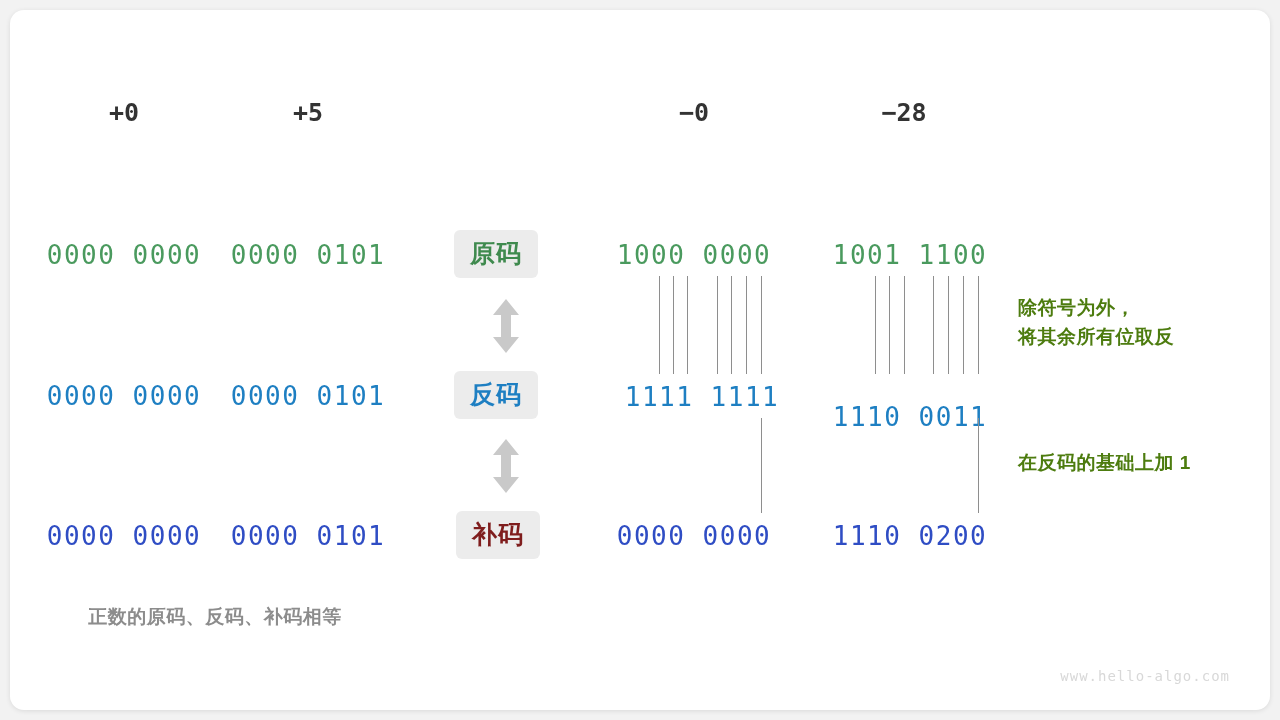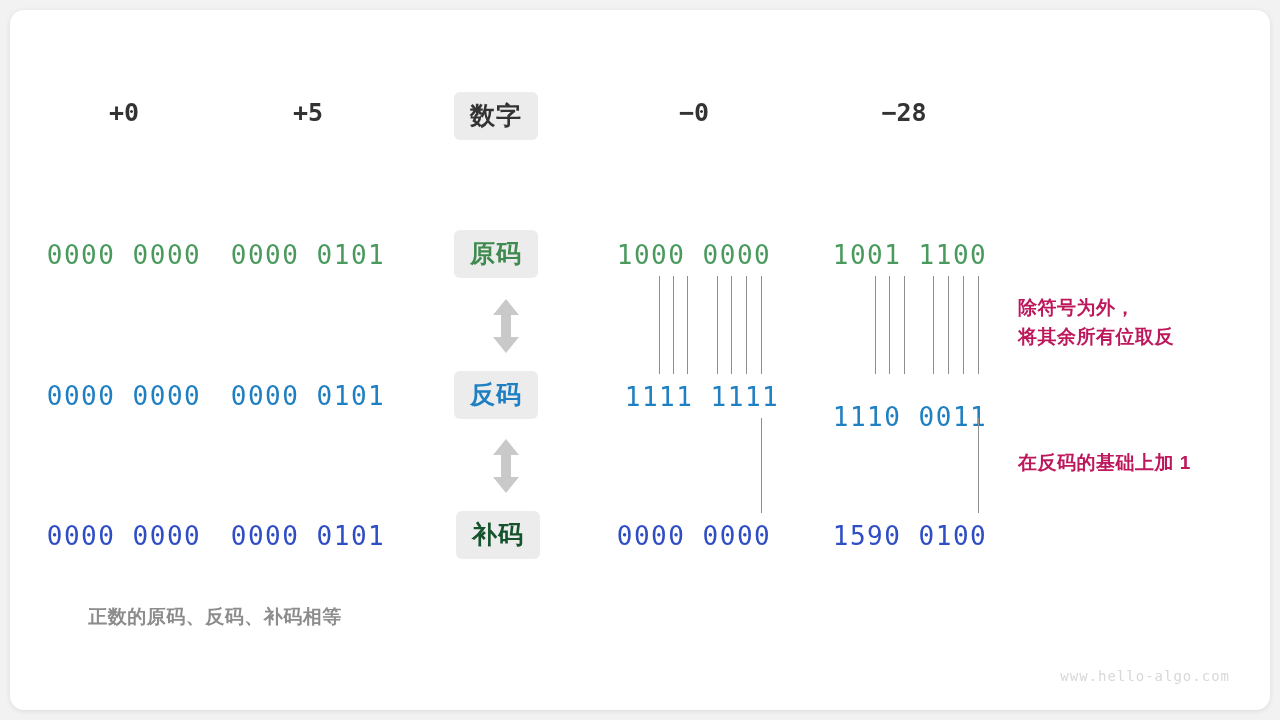--- a/index.html
+++ b/index.html
@@ -51,21 +51,21 @@
     padding: 9px 16px;
     font-size: 25px;
     font-weight: bold;
     line-height: 1.18;
     text-align: center;
     letter-spacing: 1px;
   }
   .chip-dark  { color: #333333; }
   .chip-green { color: #3f8a4e; }
   .chip-blue  { color: #1e7fc2; }
-  .chip-navy  { color: #14532d; }
+  .chip-navy  { color: #7f1d1d; }
 
   
   .bin {
     font-family: "DejaVu Sans Mono", "Liberation Mono", monospace;
     font-size: 26px;
     letter-spacing: 1.5px;
     text-align: center;
     transform: translateX(-50%);
   }
   .c-green { color: #4a9a5e; }
@@ -76,21 +76,21 @@
   .vline {
     position: absolute;
     width: 1px;
     background: #8e8e8e;
   }
 
   
   .note {
     font-size: 19px;
     font-weight: bold;
-    color: #be185d;
+    color: #4d7c0f;
     line-height: 1.55;
     letter-spacing: 0.5px;
   }
   .caption {
     font-size: 19px;
     font-weight: bold;
     color: #8c8c8c;
     letter-spacing: 0.5px;
     transform: translateX(-50%);
     text-align: center;
@@ -112,21 +112,20 @@
 </head>
 <body>
 
 <div id="canvas">
   <div id="card">
 
     <div class="cell hdr-num" style="left:114px; top:88px;">+0</div>
 
     <div class="cell hdr-num" style="left:298px; top:88px;">+5</div>
 
-    <div class="chip chip-dark" style="left:486px; top:82px;">数字</div>
 
     <div class="cell hdr-num" style="left:684px; top:88px;">−0</div>
 
     <div class="cell hdr-num" style="left:894px; top:88px;">−28</div>
 
     <div class="cell bin c-green" style="left:114px; top:230px;">0000 0000</div>
 
     <div class="cell bin c-green" style="left:298px; top:230px;">0000 0101</div>
 
     <div class="chip chip-green" style="left:486px; top:220px;text-align:center;">原码</div>
@@ -184,21 +183,21 @@
     <div class="cell note" style="left:1008px; top:438px;">在反码的基础上加  1</div>
 
     <div class="cell bin c-navy" style="left:114px; top:511px;">0000 0000</div>
 
     <div class="cell bin c-navy" style="left:298px; top:511px;">0000 0101</div>
 
     <div class="chip chip-navy" style="left:488px; top:501px;">补码</div>
 
     <div class="cell bin c-navy" style="left:684px; top:511px;">0000 0000</div>
 
-    <div class="cell bin c-navy" style="left:900px; top:511px;">1590 0100</div>
+    <div class="cell bin c-navy" style="left:900px; top:511px;">1110 0200</div>
 
     <div class="cell caption" style="left:205px; top:594px;">正数的原码、反码、补码相等</div>
 
 
     <div class="watermark">www.hello-algo.com</div>
 
   </div>
 </div>
 
 </body></html>

